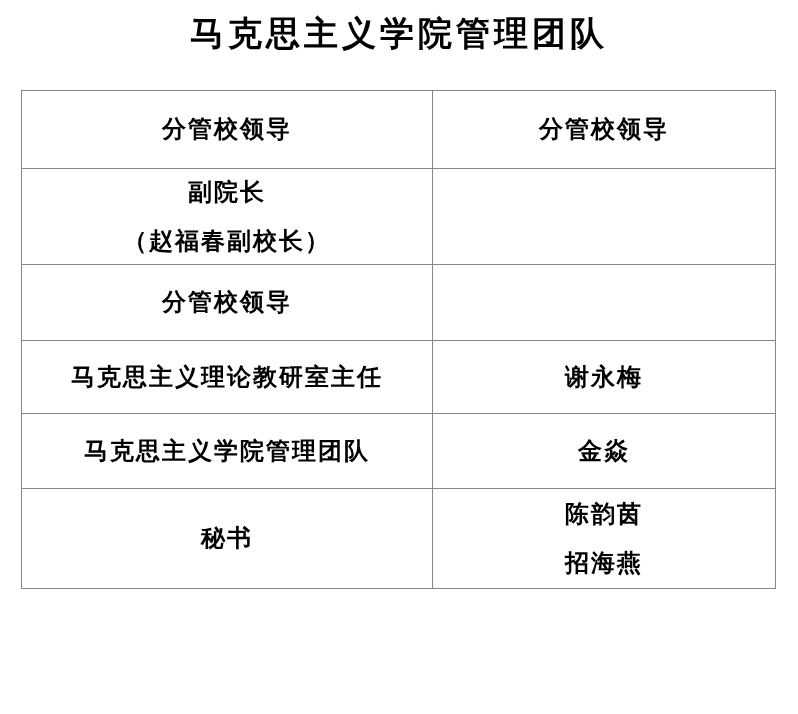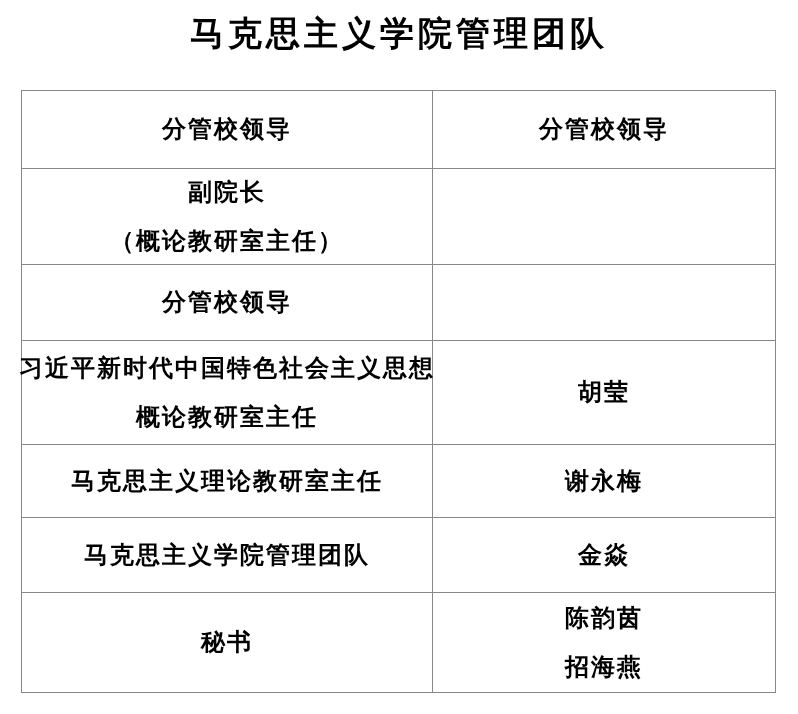--- a/index.html
+++ b/index.html
@@ -87,39 +87,30 @@
       <div class="line">分管校领导</div>
     </div>
     <div class="cell name">
       <div class="line">分管校领导</div>
     </div>
   </div>
 
   <div class="row r2">
     <div class="cell role">
       <div class="line">副院长</div>
-      <div class="line">（概论教研室主任）</div>
+      <div class="line">（赵福春副校长）</div>
     </div>
   </div>
 
   <div class="row r3">
     <div class="cell role">
       <div class="line">分管校领导</div>
     </div>
   </div>
 
-  <div class="row r4">
-    <div class="cell role">
-      <div class="line">习近平新时代中国特色社会主义思想</div>
-      <div class="line">概论教研室主任</div>
-    </div>
-    <div class="cell name">
-      <div class="line">胡莹</div>
-    </div>
-  </div>
 
   <div class="row r5">
     <div class="cell role">
       <div class="line">马克思主义理论教研室主任</div>
     </div>
     <div class="cell name">
       <div class="line">谢永梅</div>
     </div>
   </div>
 

